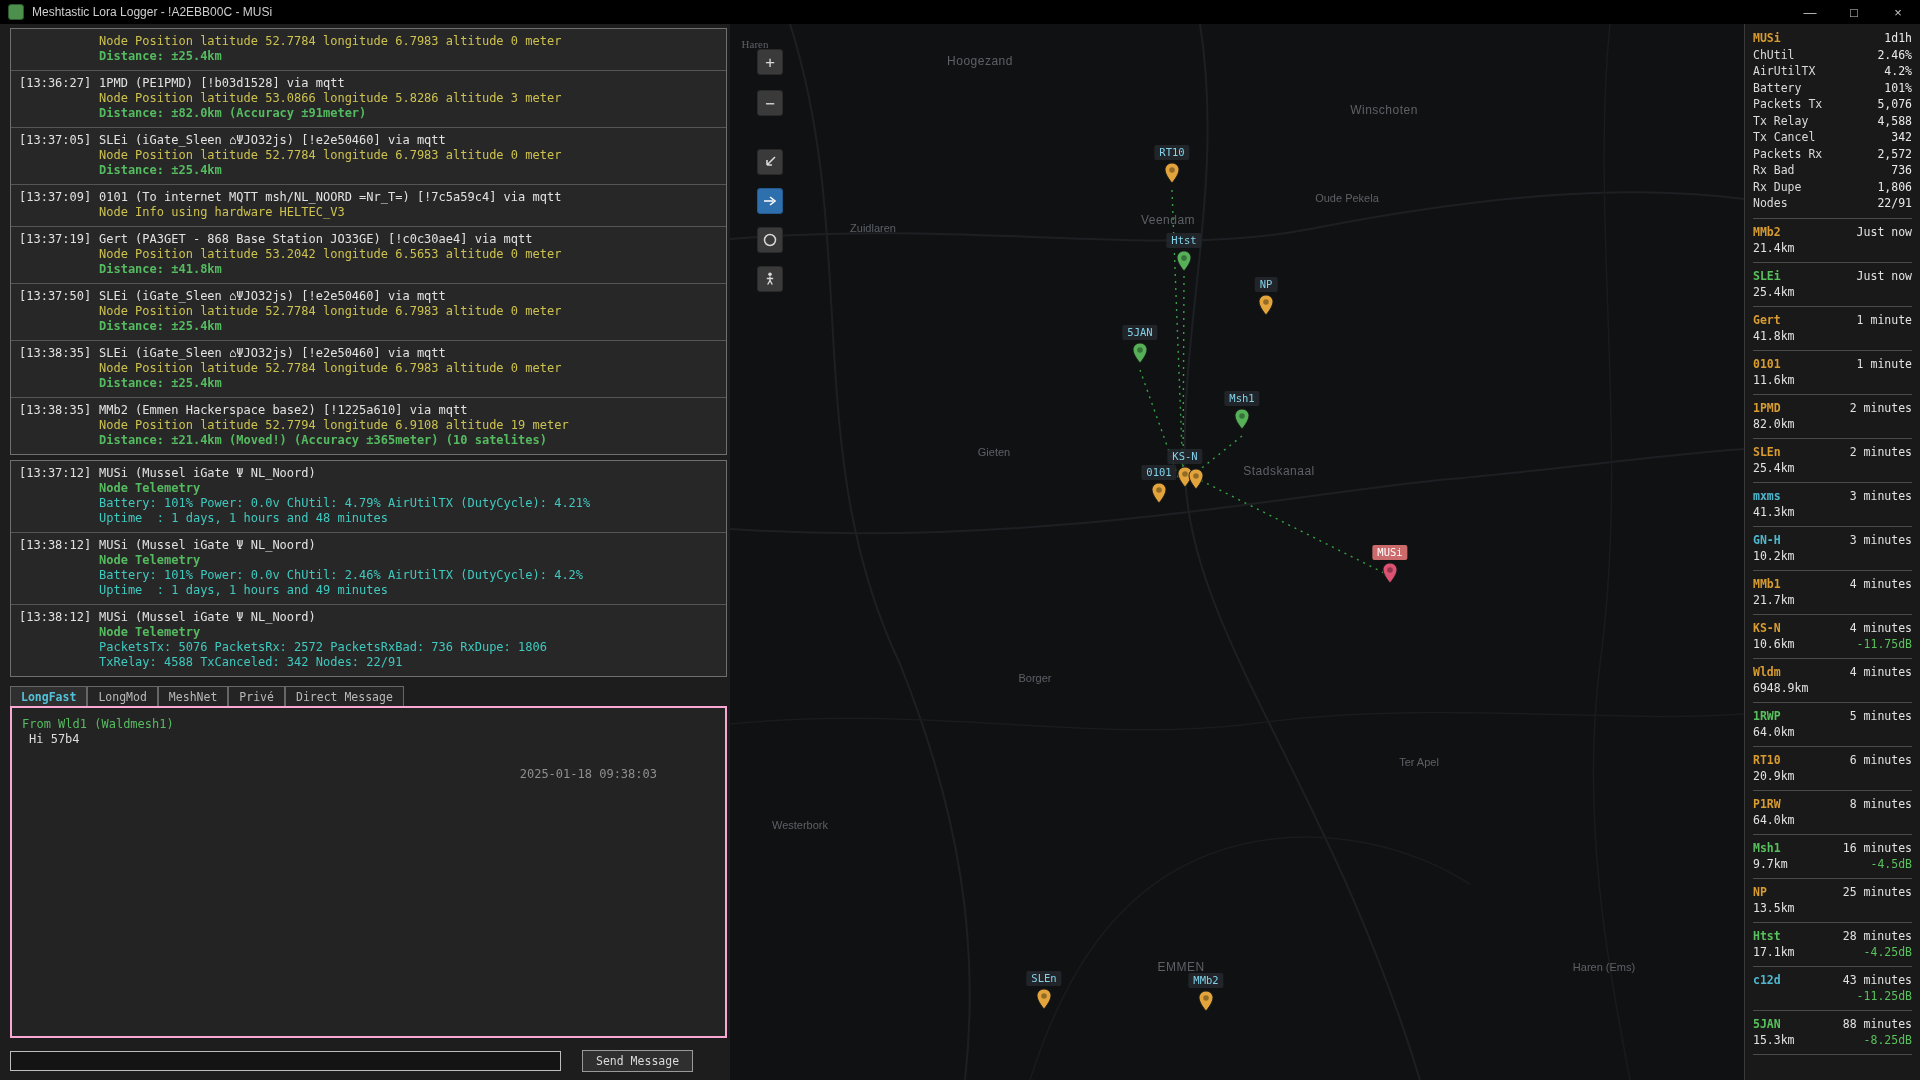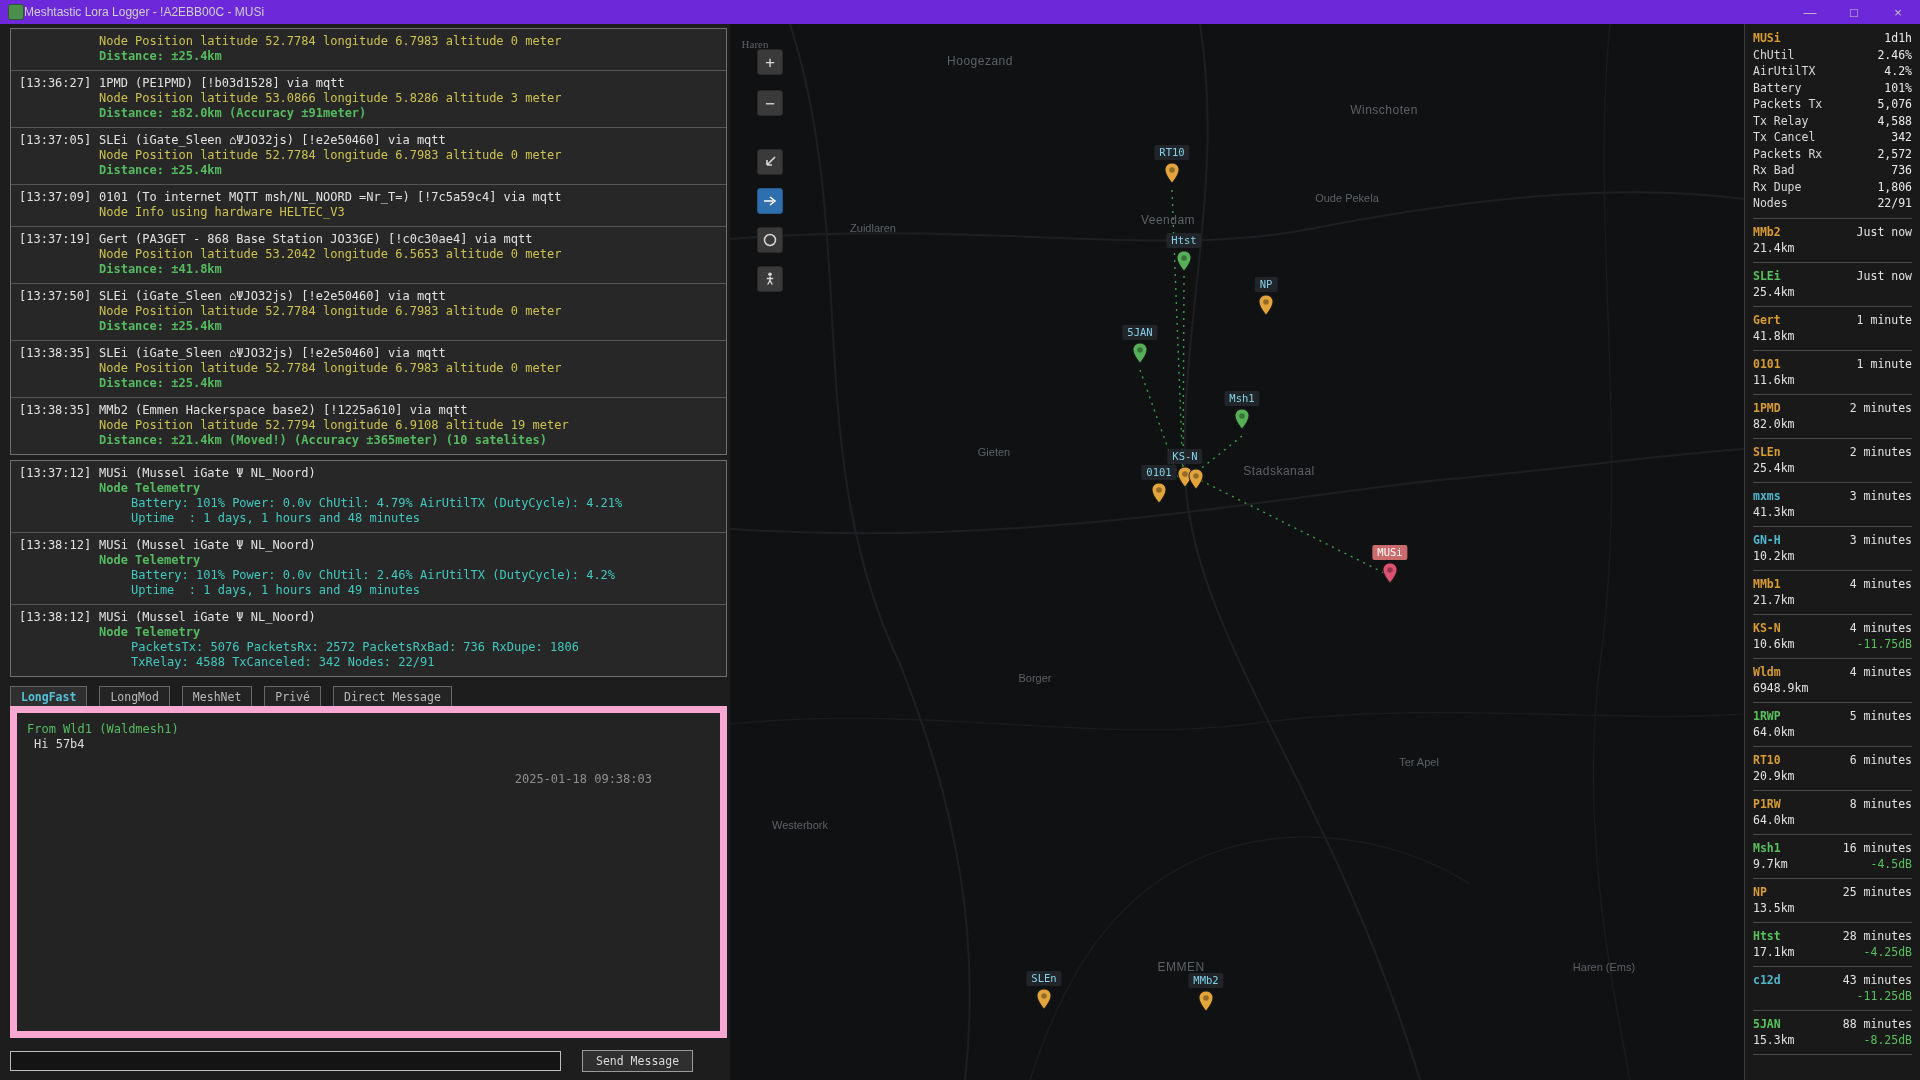--- a/index.html
+++ b/index.html
@@ -1,49 +1,49 @@
 <!DOCTYPE html>
 <html style="--accent-yellow: #cdc250; --accent-green: #55bb60; --accent-cyan: #3fc9bf; --name-orange: #d89c30; --name-green: #58c05c; --name-cyan: #4fb8ce; --label-cyan: #82d2ea; --selected-red: #cc6b6b; --pin-yellow: #e2a43b; --pin-green: #55b057; --pin-red: #dd5272; --link-green: #3dbd4e; --tab-active: #53c1d8;"><head>
 <meta charset="utf-8">
 <style>
   html,body{margin:0;padding:0;width:1920px;height:1080px;overflow:hidden;background:#151515;
     font-family:"DejaVu Sans Mono",monospace;font-size:12px;color:#ddd;}
   .app{width:1920px;height:1080px;display:flex;flex-direction:column;}
 
   
-  .titlebar{height:24px;flex:none;background:#6d28d9;display:flex;align-items:center;
-    padding:0 0 0 8px;font-family:"Liberation Sans",sans-serif;font-size:12px;color:#cfcfcf;}
+  .titlebar{height:24px;flex:none;background:#000000;display:flex;align-items:center;
+    padding:0 0 0 8px;gap:8px;font-family:"Liberation Sans",sans-serif;font-size:12px;color:#cfcfcf;}
   .app-icon{width:14px;height:14px;border-radius:3px;background:#4d8f4d;border:1px solid #2c5a2c;flex:none;}
   .win-controls{margin-left:auto;display:flex;height:24px;}
   .win-btn{width:44px;height:24px;display:flex;align-items:center;justify-content:center;color:#c7c7c7;font-size:13px;}
 
   
   .main{flex:1;display:flex;height:1056px;min-height:0;}
 
   
   .left-panel{width:730px;flex:none;background:#1d1d1d;display:flex;flex-direction:column;
     padding:4px 3px 8px 10px;box-sizing:border-box;min-height:0;}
   .log-box{border:1px solid #6f6f6f;background:#272727;overflow:hidden;flex:none;}
   #log-box-1{margin-top:5px;}
   .log-entry{display:flex;padding:5px 6px 6px 8px;border-bottom:1px solid #555;}
   .log-entry:last-child{border-bottom:none;}
   .ts{width:80px;flex:none;color:#e2e2e2;line-height:15px;}
   .entry-lines{flex:1;min-width:0;}
   .entry-header{color:#e2e2e2;line-height:15px;white-space:pre-wrap;}
   .entry-line{line-height:15px;white-space:pre-wrap;}
   .c-yellow{color:var(--accent-yellow);}
   .c-green{color:var(--accent-green);font-weight:bold;}
-  .c-cyan{color:var(--accent-cyan);margin-left:32px;}
-
-  .tabs{display:flex;margin-top:9px;gap:12px;flex:none;}
+  .c-cyan{color:var(--accent-cyan);}
+
+  .tabs{display:flex;margin-top:9px;gap:0;flex:none;}
   .tab{padding:3px 10px 2px;border:1px solid #666;border-bottom:none;background:#242424;
     color:#b8b8b8;font-size:11.5px;line-height:14px;cursor:default;}
   .tab.active{background:#2f2f2f;color:var(--tab-active);font-weight:bold;}
 
-  .message-box{flex:1;border:7px solid #f9a8d4;background:#232323;padding:9px 10px;overflow:hidden;min-height:0;}
+  .message-box{flex:1;border:2px solid #f9a8d4;background:#232323;padding:9px 10px;overflow:hidden;min-height:0;}
   .msg-from{color:var(--accent-green);line-height:15px;}
   .msg-body{color:#dcdcdc;padding-left:7px;line-height:15px;}
   .msg-time{text-align:right;color:#8f8f8f;margin-top:20px;padding-right:58px;line-height:15px;}
 
   .composer{margin-top:12px;display:flex;align-items:center;flex:none;}
   .message-input{width:551px;height:20px;flex:none;background:#141414;border:1px solid #bdbdbd;
     color:#ddd;padding:0 5px;font:inherit;box-sizing:border-box;outline:none;}
   .send-btn{margin-left:21px;height:22px;padding:0 13px;background:#2f2f2f;border:1px solid #9a9a9a;
     color:#d9d9d9;font:inherit;font-size:11.5px;cursor:default;}
 

